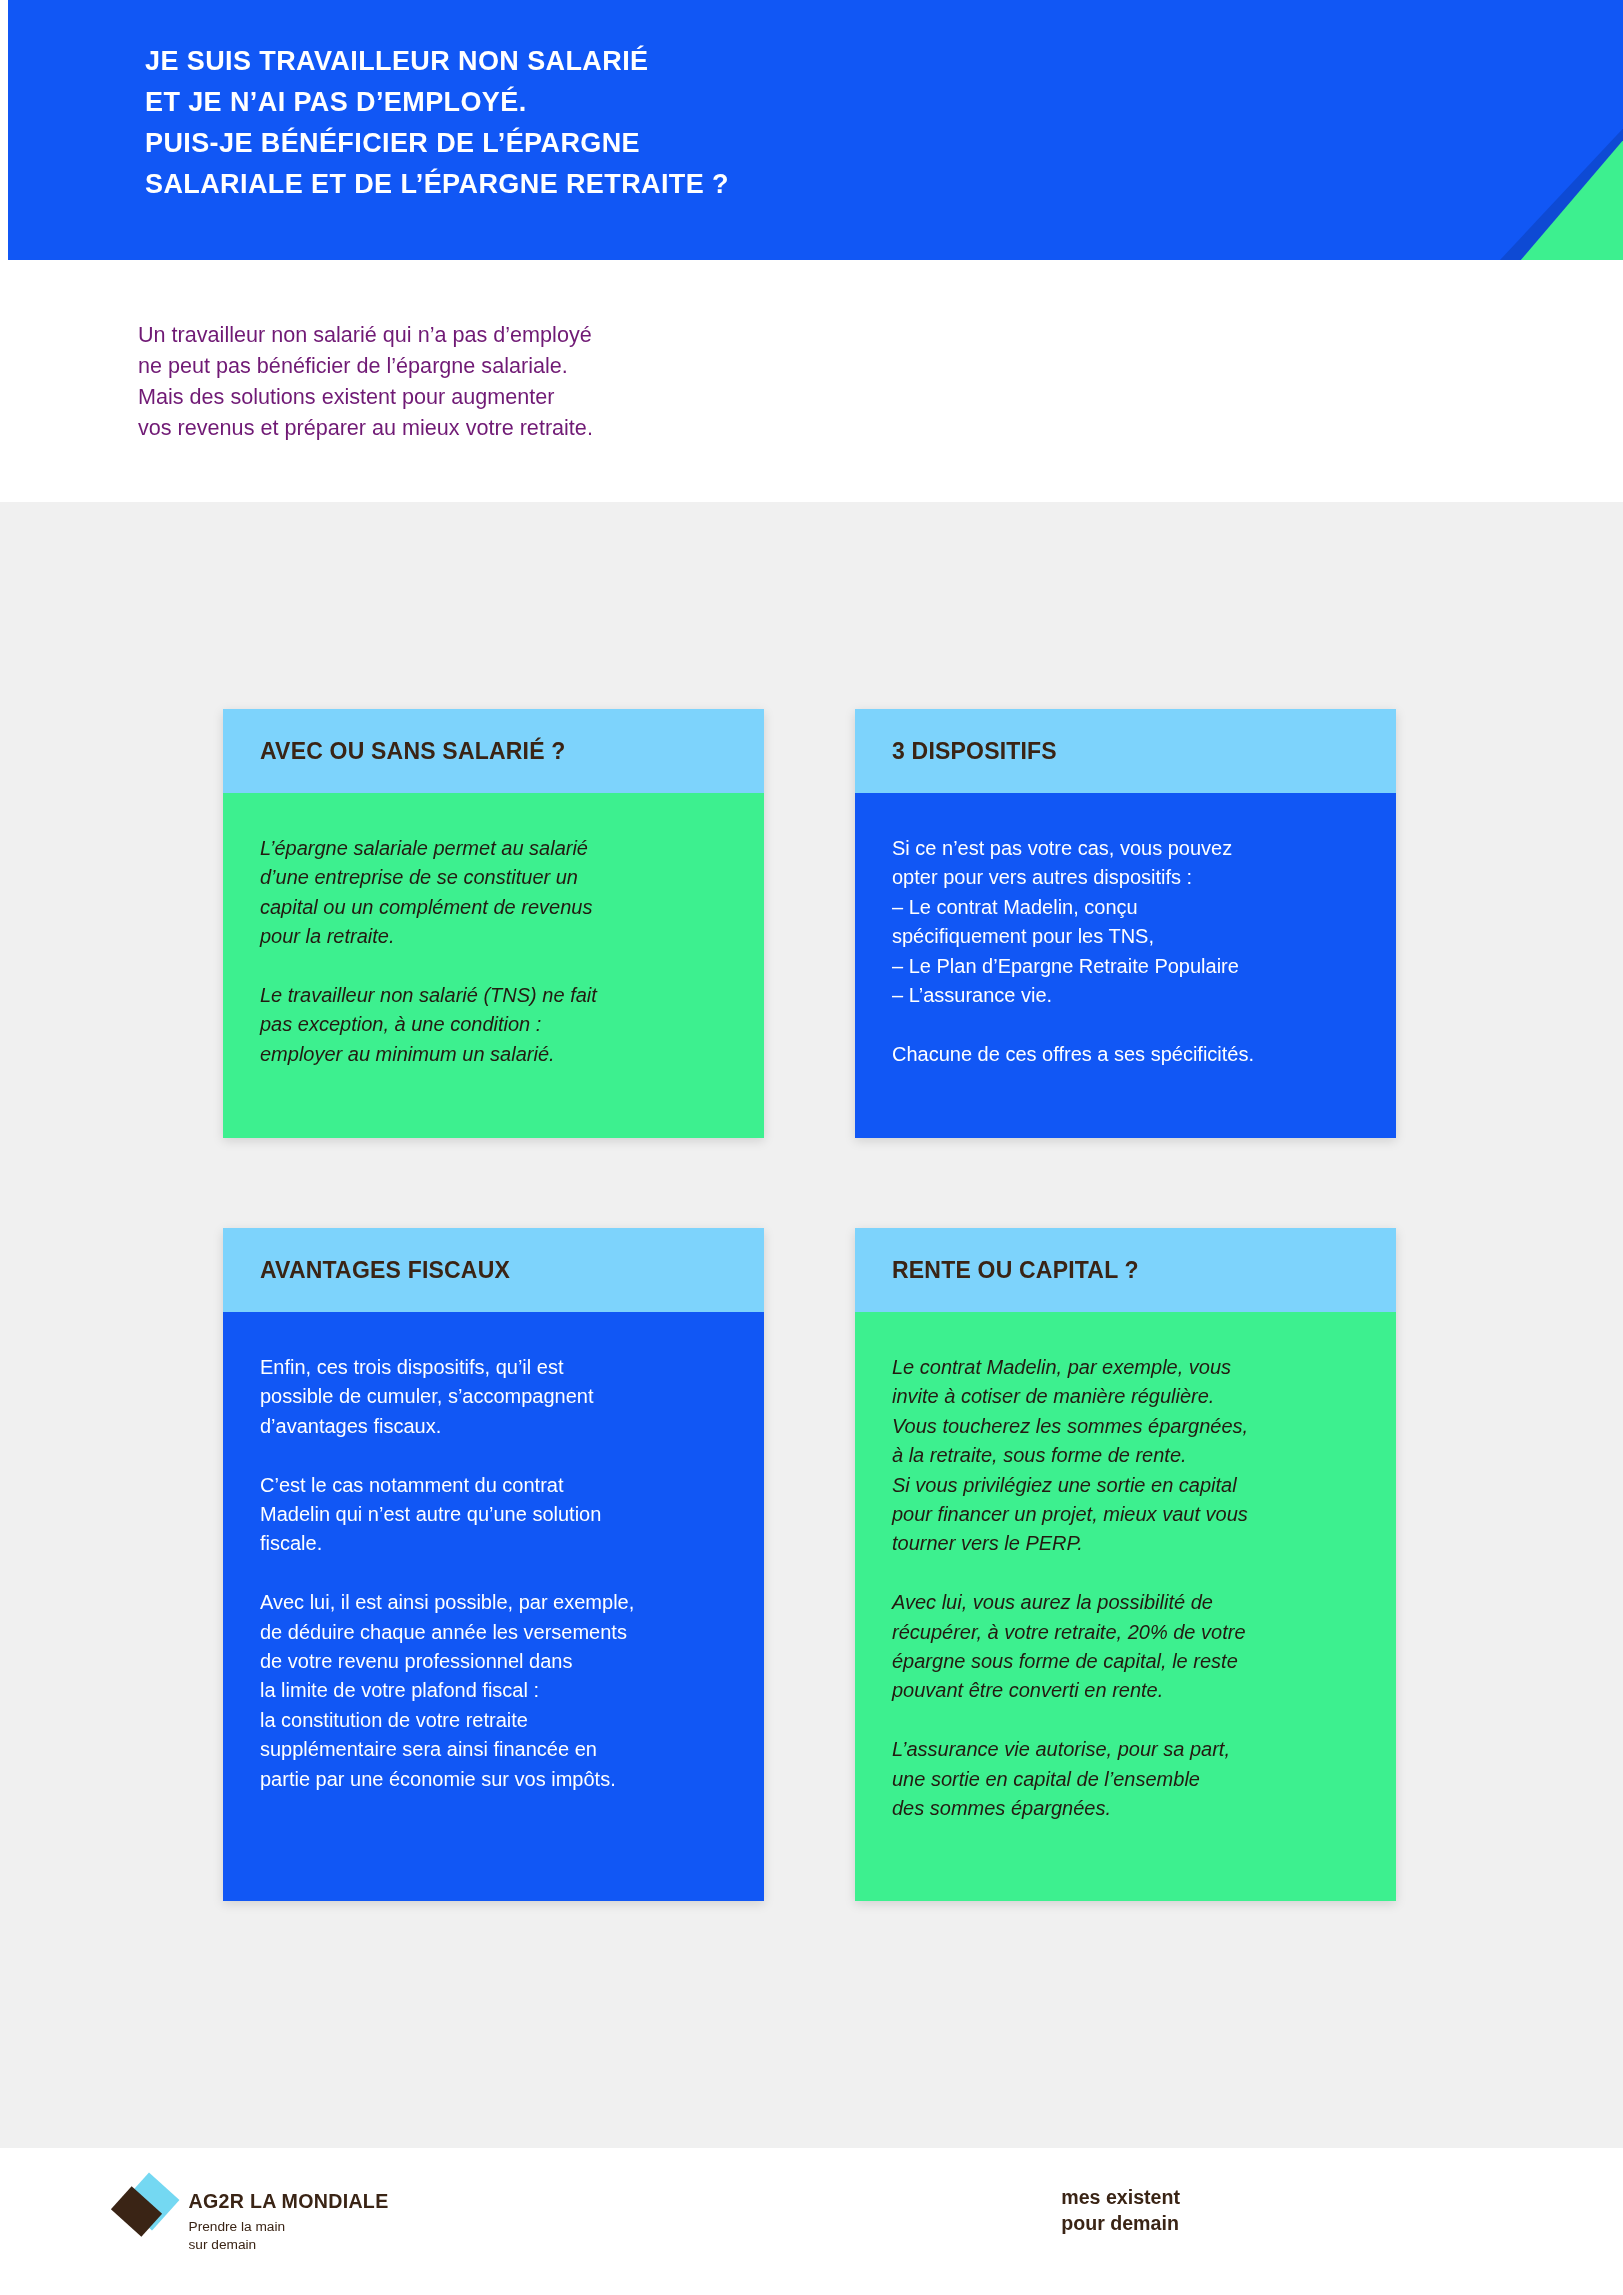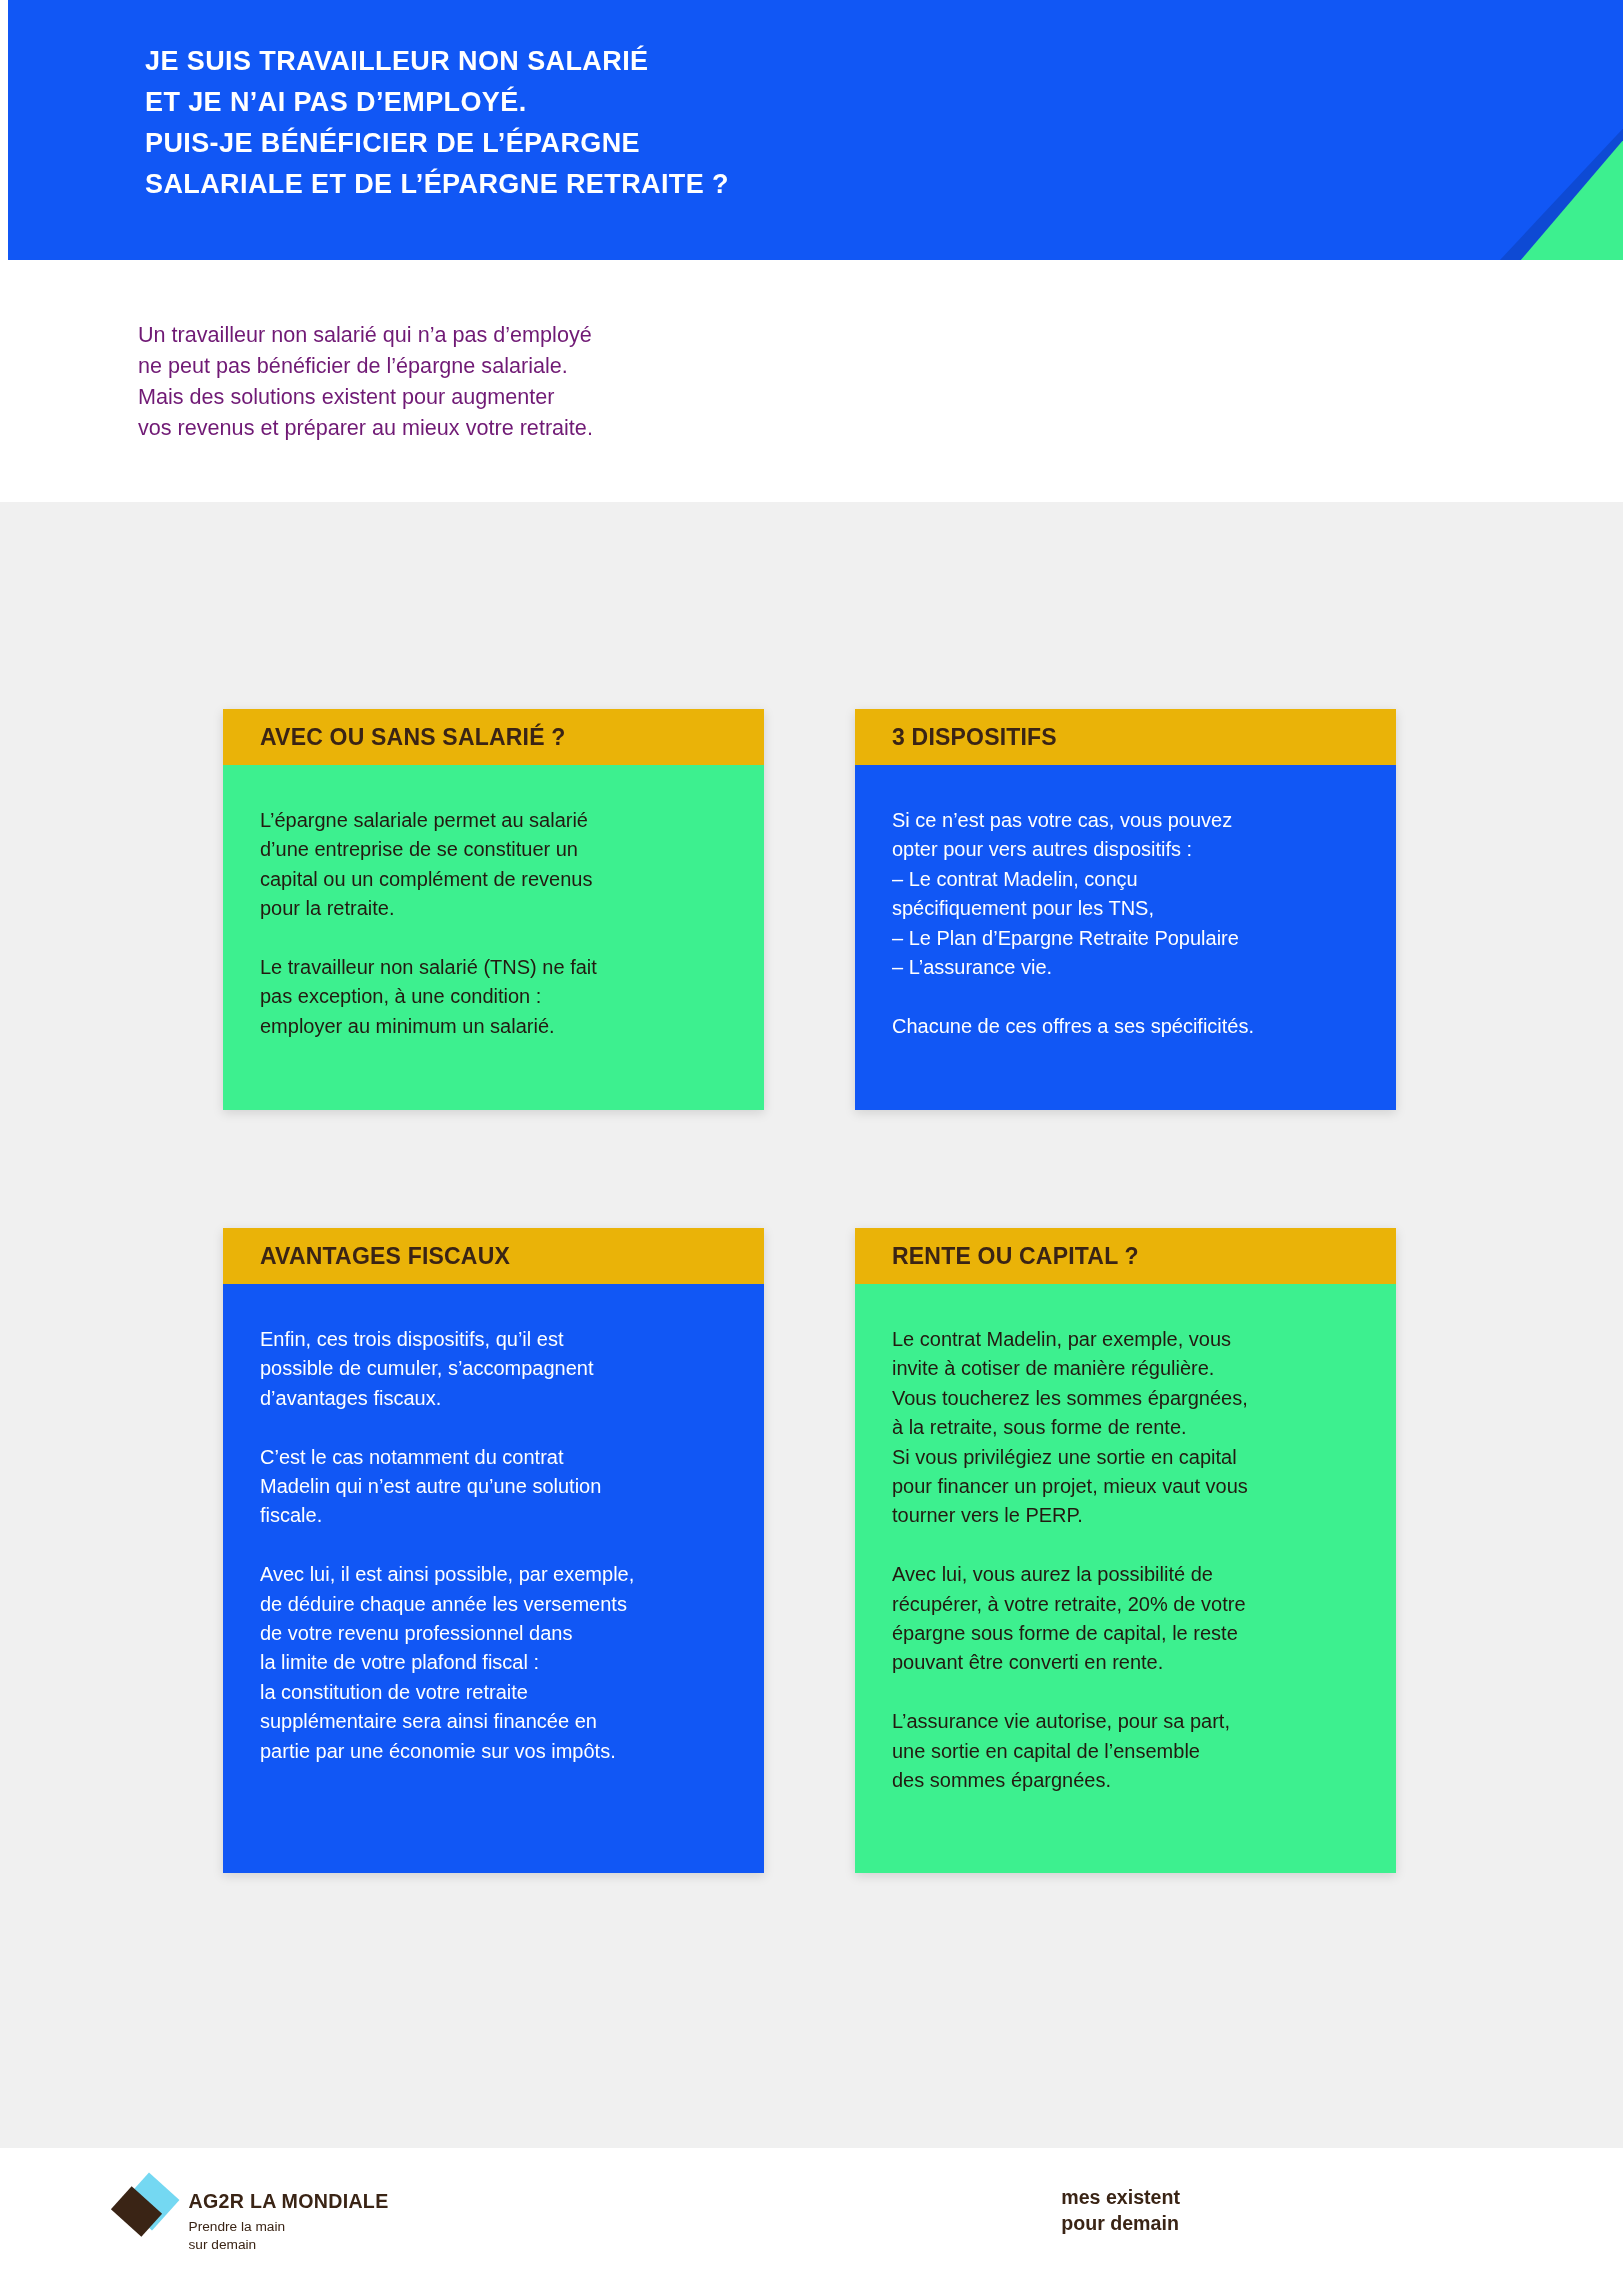--- a/index.html
+++ b/index.html
@@ -94,22 +94,22 @@
     height: 1646px;
     background: #f0f0f0;
   }
 
   
   .card {
     position: absolute;
     box-shadow: 0 3.3px 10.5px rgba(0,0,0,0.13);
   }
   .card-header {
-    background: #eab308;
-    height: 56px;
+    background: #7dd3fc;
+    height: 84px;
     display: flex;
     align-items: center;
     box-sizing: border-box;
     padding-left: 37px;
   }
   .card-title {
     color: #3a2415;
     font-size: 23px;
     font-weight: bold;
     letter-spacing: 0.2px;
@@ -121,21 +121,21 @@
   }
   .card-body p {
     margin: 0;
     font-size: 20px;
     line-height: 29.4px;
     white-space: pre-line;
   }
   .card-body p + p { margin-top: 29.4px; }
 
   .card-green .card-body { background: #3df08f; }
-  .card-green .card-body p { color: #231a10; }
+  .card-green .card-body p { color: #231a10; font-style: italic; }
   .card-blue  .card-body { background: #1157f5; }
   .card-blue  .card-body p { color: #ffffff; }
 
   #card-1 { left: 223px; top: 709px; width: 541px; }
   #card-1 .card-body { height: 345px; }
   #card-2 { left: 855px; top: 709px; width: 541px; }
   #card-2 .card-body { height: 345px; }
   #card-3 { left: 223px; top: 1228px; width: 541px; }
   #card-3 .card-body { height: 589px; }
   #card-4 { left: 855px; top: 1228px; width: 541px; }

